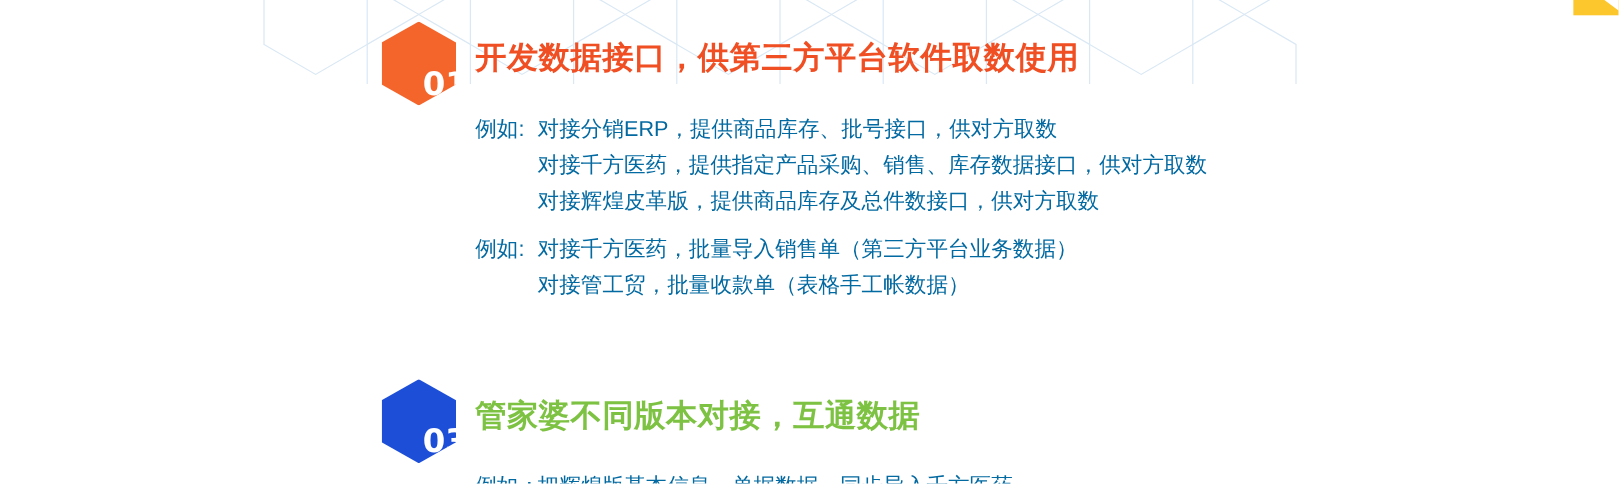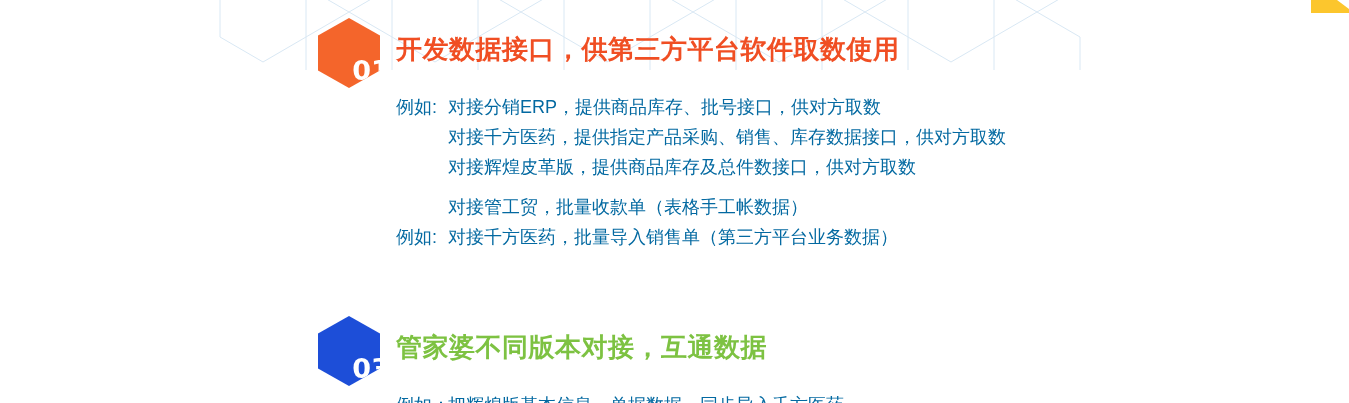--- a/index.html
+++ b/index.html
@@ -169,24 +169,24 @@
         <span class="lead empty"></span><span>对接辉煌皮革版，提供商品库存及总件数接口，供对方取数</span>
       </li>
     </ul>
   </div>
 
   <div class="block block-2 b2">
     <div class="head-row">
     </div>
     <ul class="detail-list">
       <li class="detail-line">
+        <span class="lead">例如:</span><span>对接千方医药，批量导入销售单（第三方平台业务数据）</span>
+      </li>
+      <li class="detail-line">
         <span class="lead empty"></span><span>对接管工贸，批量收款单（表格手工帐数据）</span>
-      </li>
-      <li class="detail-line">
-        <span class="lead">例如:</span><span>对接千方医药，批量导入销售单（第三方平台业务数据）</span>
       </li>
     </ul>
   </div>
 
   <div class="block block-3 b3">
     <div class="head-row">
       <div class="hex-badge" style="background:#1d4ed8">
         <span class="num">03</span>
       </div>
       <div class="heading" style="color:#7DC242">管家婆不同版本对接，互通数据</div>

